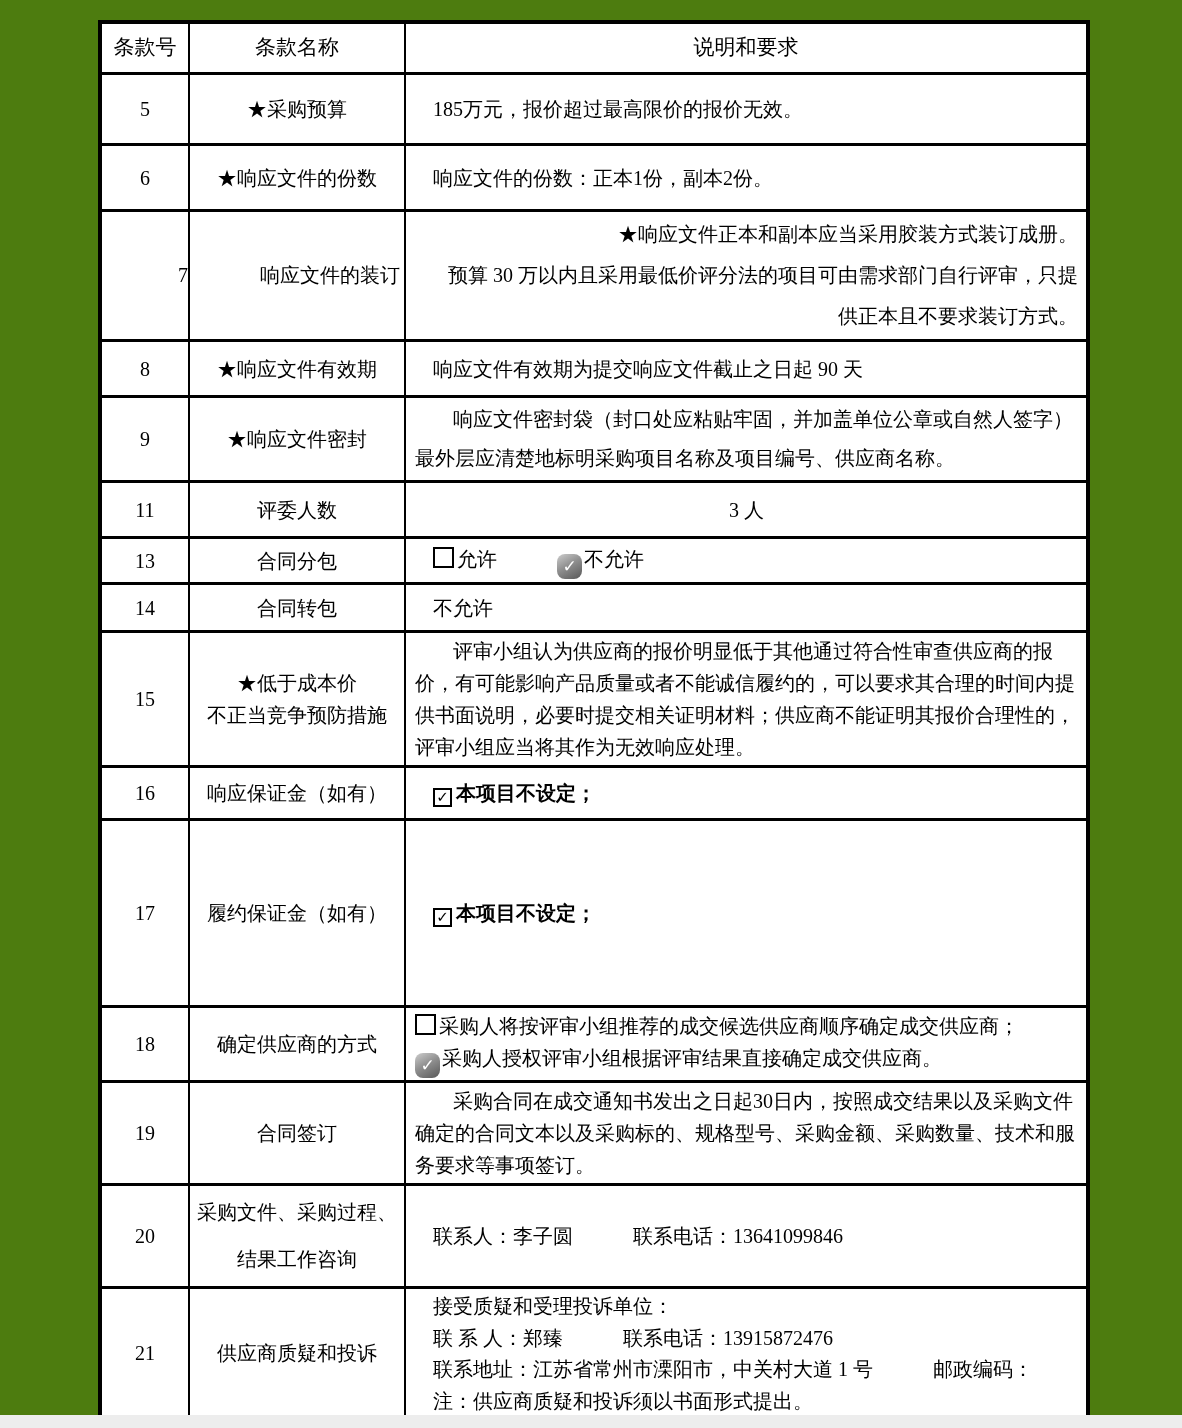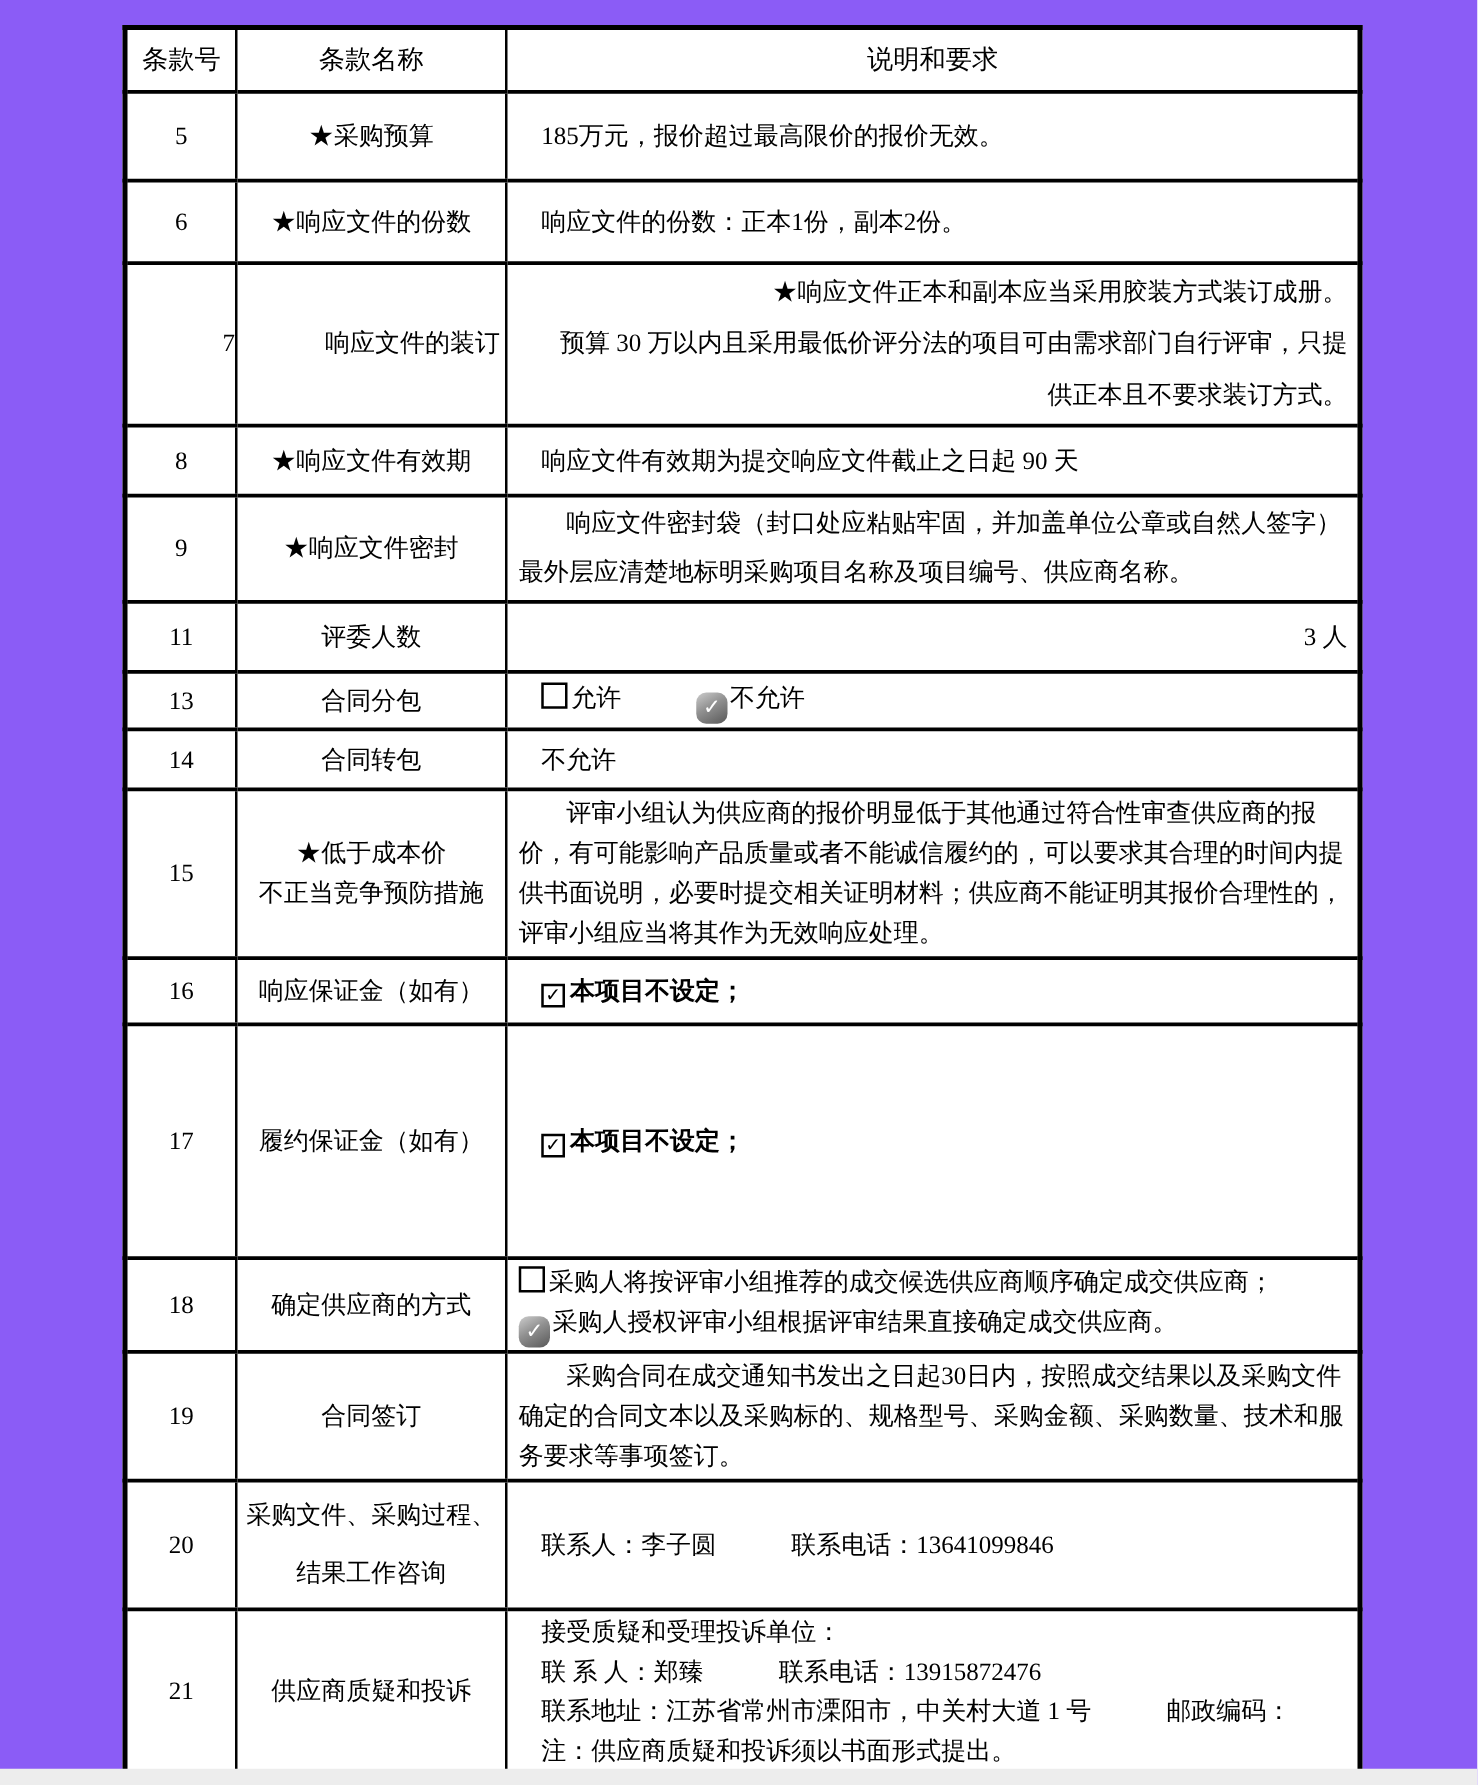--- a/index.html
+++ b/index.html
@@ -1,32 +1,32 @@
 <!DOCTYPE html>
 <html lang="zh"><head>
 <meta charset="utf-8">
 <style>
   html,body{margin:0;padding:0;background:#fff;}
-  .page{position:relative;width:1182px;height:1428px;background:#8b5cf6;overflow:hidden;
+  .page{position:relative;width:1182px;height:1428px;background:#4d7c0f;overflow:hidden;
         font-family:"Liberation Serif","DejaVu Serif",serif;color:#000;}
   table.doc{position:absolute;left:98px;top:20px;width:988px;border-collapse:collapse;
         table-layout:fixed;background:#fff;}
   table.doc{border:4px solid #000;}
   th,td{border:2px solid #000;border-top-width:3px;border-bottom-width:3px;
         vertical-align:middle;font-size:20px;line-height:1.6;font-weight:normal;
         overflow:hidden;}
   thead th{height:46px;text-align:center;font-size:21px;}
   .col-no{text-align:center;padding:0;}
   .col-name{text-align:center;white-space:pre-line;padding:0 4px;}
   .col-desc{padding:2px 8px 2px 9px;}
   .para{margin:0;white-space:pre-wrap;}
   .ind1{text-indent:0.9em;}
   .ind15{text-indent:1.5em;}
   .ind2{text-indent:1.9em;}
-  .center{text-align:right;text-indent:0;}
+  .center{text-align:center;text-indent:0;}
   .bold{font-weight:bold;}
   
   tbody tr:nth-child(1) td{height:64px;}
   tbody tr:nth-child(2) td{height:59px;}
   tbody tr:nth-child(3) td{height:119px;line-height:2.05;text-align:right;}
   tbody tr:nth-child(4) td{height:49px;}
   tbody tr:nth-child(5) td{height:74px;line-height:1.95;}
   tbody tr:nth-child(6) td{height:49px;}
   tbody tr:nth-child(7) td{height:39px;}
   tbody tr:nth-child(8) td{height:41px;}

